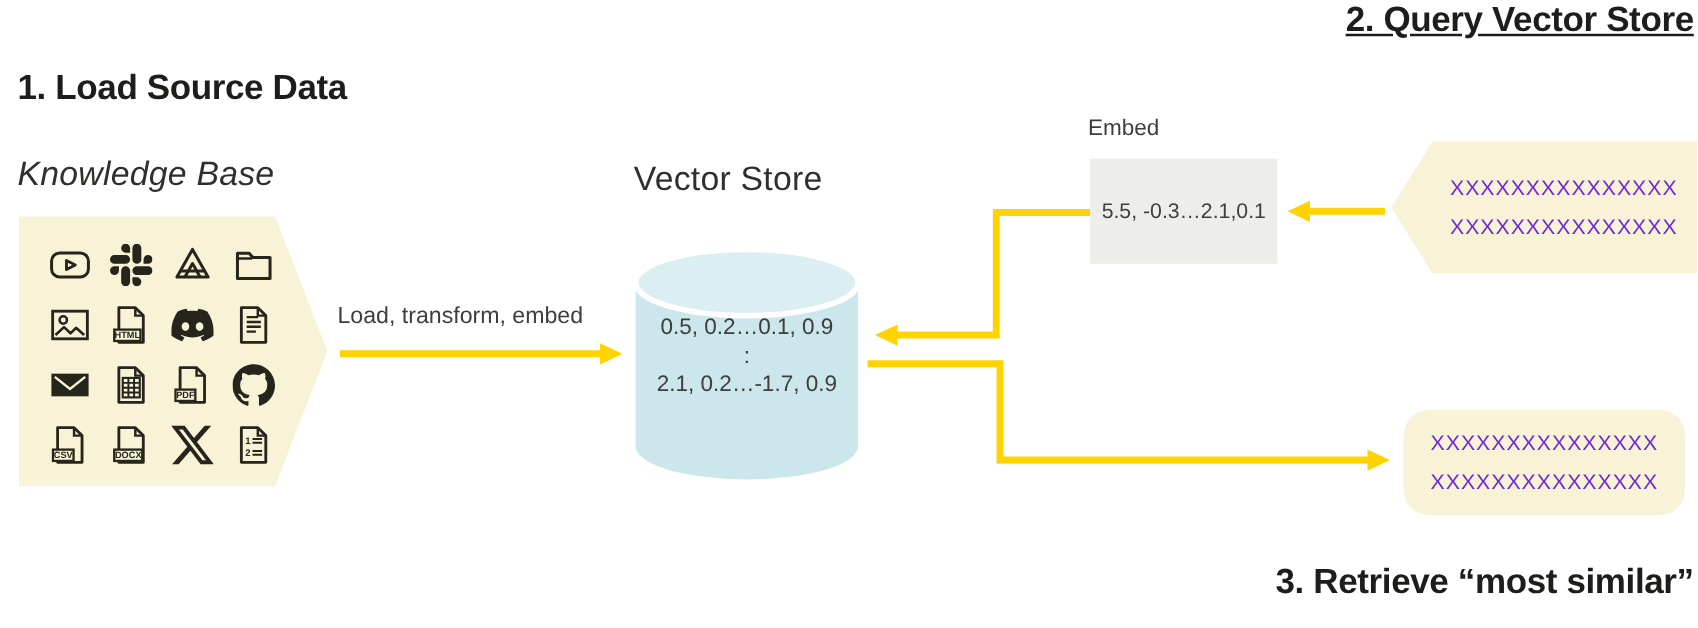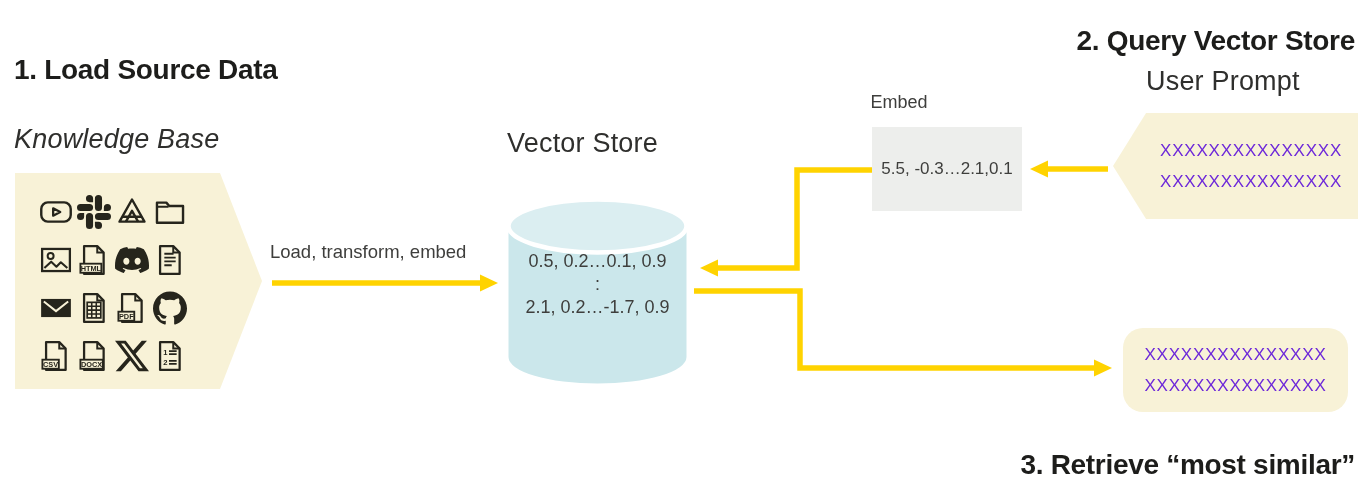--- a/index.html
+++ b/index.html
@@ -11,21 +11,21 @@
   }
   .abs{position:absolute;}
   .step-title{font-size:28px;font-weight:bold;color:var(--title);letter-spacing:-0.3px;white-space:nowrap;}
   .section-label{font-size:27px;font-weight:normal;color:var(--label);letter-spacing:0.2px;white-space:nowrap;}
   .small-label{font-size:18px;color:var(--body);white-space:nowrap;}
 
   
   .kb-shape{left:15px;top:173px;width:247px;height:216px;background:var(--cream);
     clip-path:polygon(0 0,83% 0,100% 50%,83% 100%,0 100%);}
   .icon-grid{position:absolute;left:24px;top:22px;display:grid;
-    grid-template-columns:repeat(4,34px);grid-auto-rows:34px;gap:14px 4px;}
+    grid-template-columns:repeat(4,34px);grid-auto-rows:34px;gap:14px 15px;}
   .icon-cell{width:34px;height:34px;color:var(--icon);display:flex;align-items:center;justify-content:center;}
   .icon-cell svg{width:34px;height:34px;display:block;}
 
   
   .cyl-wrap{left:505px;top:197px;width:185px;height:192px;}
   .cyl-text{left:505px;top:250px;width:185px;text-align:center;font-size:18px;
     line-height:23px;color:var(--body);}
 
   
   .embed-label{left:824px;top:92px;width:150px;text-align:center;}
@@ -42,21 +42,21 @@
   
   .ret-box{left:1123px;top:328px;width:225px;height:84px;background:var(--cream);border-radius:20px;
     display:flex;flex-direction:column;justify-content:center;align-items:center;}
 
   
   .overlay{left:0;top:0;width:1358px;height:502px;pointer-events:none;z-index:5;}
   .arrow-line{stroke:var(--yellow);stroke-width:5.5;fill:none;}
   .arrow-head{fill:var(--yellow);}
 
   .t1{left:14px;top:54px;}
-  .t2{right:3px;top:25px;}
+  .t2{right:3px;top:0;text-decoration:underline;}
   .t3{right:3px;top:449px;}
   .kb-label{left:14px;top:124px;font-style:italic;}
   .vs-label{left:507px;top:128px;}
   .up-label{left:1146px;top:66px;}
   .load-label{left:270px;top:241px;font-size:18.5px;text-align:center;}
 </style>
 </head>
 <body>
 
 <div id="canvas" style="--cream: #F8F2D7; --yellow: #FFD300; --cyl-body: #CBE7EB; --cyl-top: #DBEEF1; --embed-box: #EDEEEC; --title: #1D1D1B; --label: #2F2F2D; --body: #3E3E3C; --icon: #26251C;">
@@ -194,21 +194,20 @@
     <div>:</div>
     <div>2.1, 0.2…-1.7, 0.9</div>
   </div>
 
   <div class="abs small-label embed-label">Embed</div>
   <div class="abs embed-box">
     <div>5.5, -0.3…2.1,</div>
     <div>0.1</div>
   </div>
 
-  <div class="abs section-label up-label">User Prompt</div>
   <div class="abs up-shape">
     <div class="x-line">XXXXXXXXXXXXXXX</div>
     <div class="x-line">XXXXXXXXXXXXXXX</div>
   </div>
 
   <div class="abs ret-box">
     <div class="x-line">XXXXXXXXXXXXXXX</div>
     <div class="x-line">XXXXXXXXXXXXXXX</div>
   </div>
 

